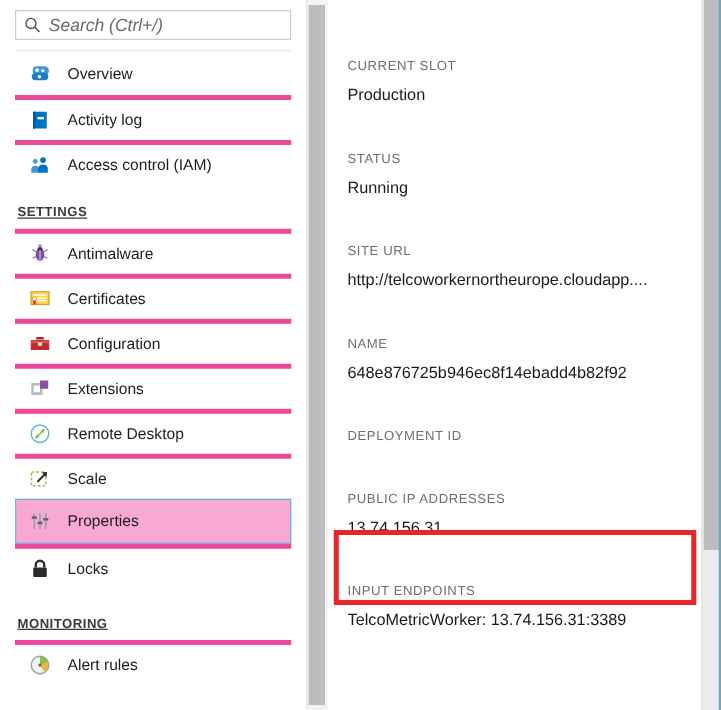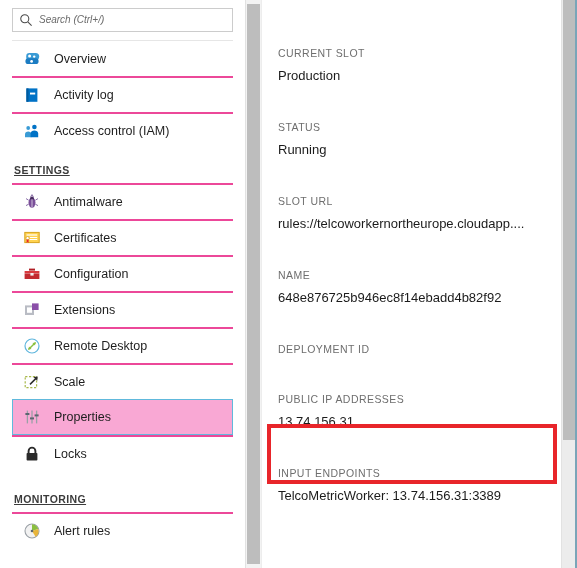--- a/index.html
+++ b/index.html
@@ -49,21 +49,21 @@
     width: 14px;
     height: 14px;
     margin-right: 6px;
     display: block;
   }
   .search-input {
     flex: 1 1 auto;
     border: 0;
     outline: 0;
     font-family: "Liberation Sans", sans-serif;
-    font-size: 10px;
+    font-size: 14px;
     font-style: italic;
     color: #5a5a5a;
     background: transparent;
     padding: 0;
     height: 18px;
     line-height: 18px;
   }
   .search-input::placeholder {
     color: #6b6b6b;
     font-style: italic;
@@ -72,21 +72,21 @@
 
   .menu-list {
     margin-top: 8px;
     padding: 0 12px 0 12px;
   }
   .menu-row {
     position: relative;
     height: 36px;
     display: flex;
     align-items: center;
-    border-top: 2px solid #ec4899;
+    border-top: 4px solid #ec4899;
     box-sizing: border-box;
     cursor: pointer;
   }
   .menu-row:first-child {
     border-top: 1px solid #e6e6e6;
   }
   .menu-row.selected {
     background: #f9a8d4;
     border: 1px solid #60b9dc;
     border-top-color: #60b9dc;
@@ -379,22 +379,22 @@
         <div class="prop-label">CURRENT SLOT</div>
         <div class="prop-value">Production</div>
       </div>
 
       <div class="prop-group">
         <div class="prop-label">STATUS</div>
         <div class="prop-value">Running</div>
       </div>
 
       <div class="prop-group">
-        <div class="prop-label">SLOT URL</div>
-        <div class="prop-value">rules://telcoworkernortheurope.cloudapp....</div>
+        <div class="prop-label">SITE URL</div>
+        <div class="prop-value">http://telcoworkernortheurope.cloudapp....</div>
       </div>
 
       <div class="prop-group">
         <div class="prop-label">NAME</div>
         <div class="prop-value">648e876725b946ec8f14ebadd4b82f92</div>
       </div>
 
 
       <div class="prop-group">
         <div class="prop-label">DEPLOYMENT ID</div>

